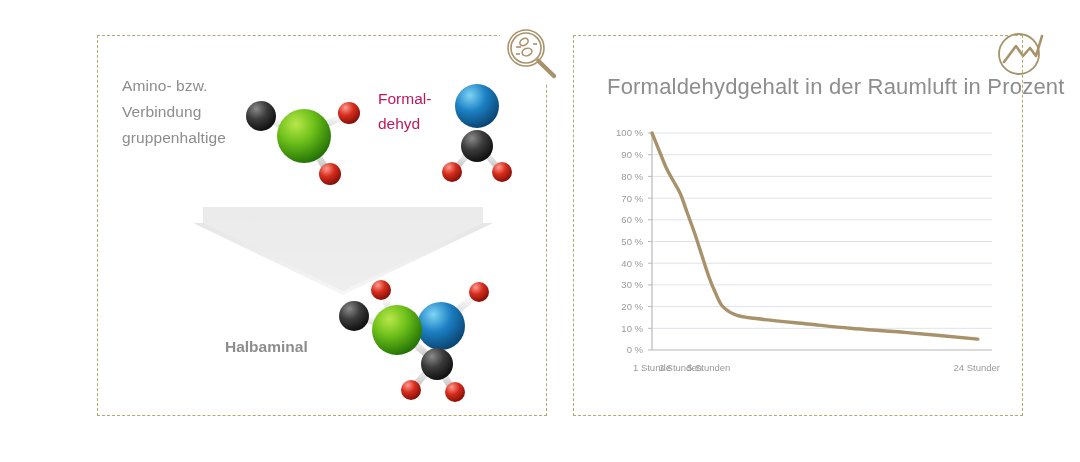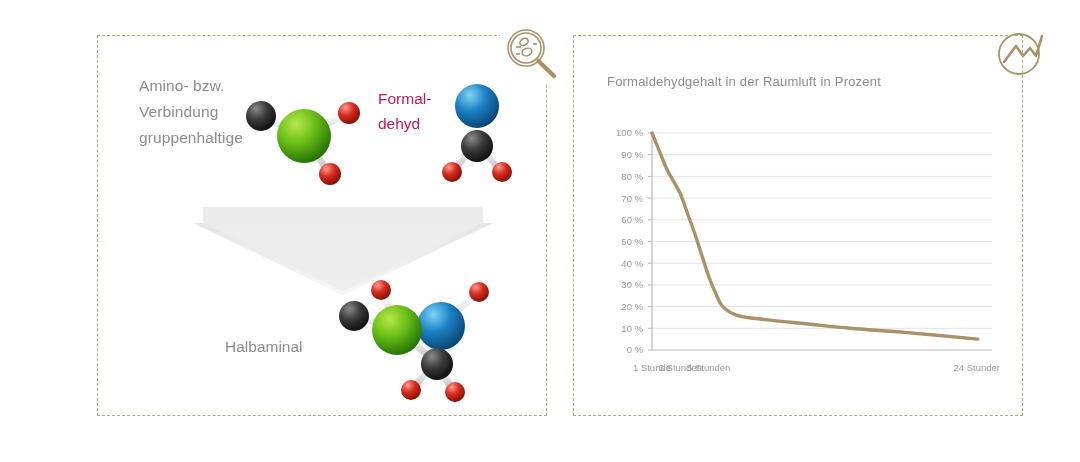--- a/index.html
+++ b/index.html
@@ -35,54 +35,54 @@
 
   
   .left-text{
     position:absolute;
     left:122px;top:73px;
     width:160px;
     font-size:15.5px;
     line-height:26px;
     color:#8d8d8d;
     letter-spacing:.1px;
-    margin-left:17px;
   }
   .label-formaldehyd{
     position:absolute;
     left:378px;top:86px;
     font-size:15.5px;
     line-height:25px;
     color:#be185d;
   }
   .label-halbaminal{
     position:absolute;
     left:225px;top:338px;
     font-size:15.5px;
     color:#8d8d8d;
+    font-weight:bold;
   }
 
   
   #big-arrow{
     position:absolute;
     left:193px;top:205px;
     width:300px;height:90px;
   }
 
   
   .molecule{position:absolute;}
   #mol-amino{left:236px;top:84px;width:130px;height:110px;}
   #mol-formaldehyd{left:436px;top:72px;width:82px;height:118px;}
   #mol-halbaminal{left:325px;top:276px;width:178px;height:128px;}
 
   
   #chart-title{
     position:absolute;
     left:607px;top:74px;
-    font-size:13px;
+    font-size:22px;
     color:#8d8d8d;
     letter-spacing:.2px;
   }
   #chart-svg{display:block;}
   .ytick{
     font-size:9.5px;
     fill:#9a9a9a;
     font-family:"Liberation Sans", sans-serif;
     text-anchor:end;
   }

